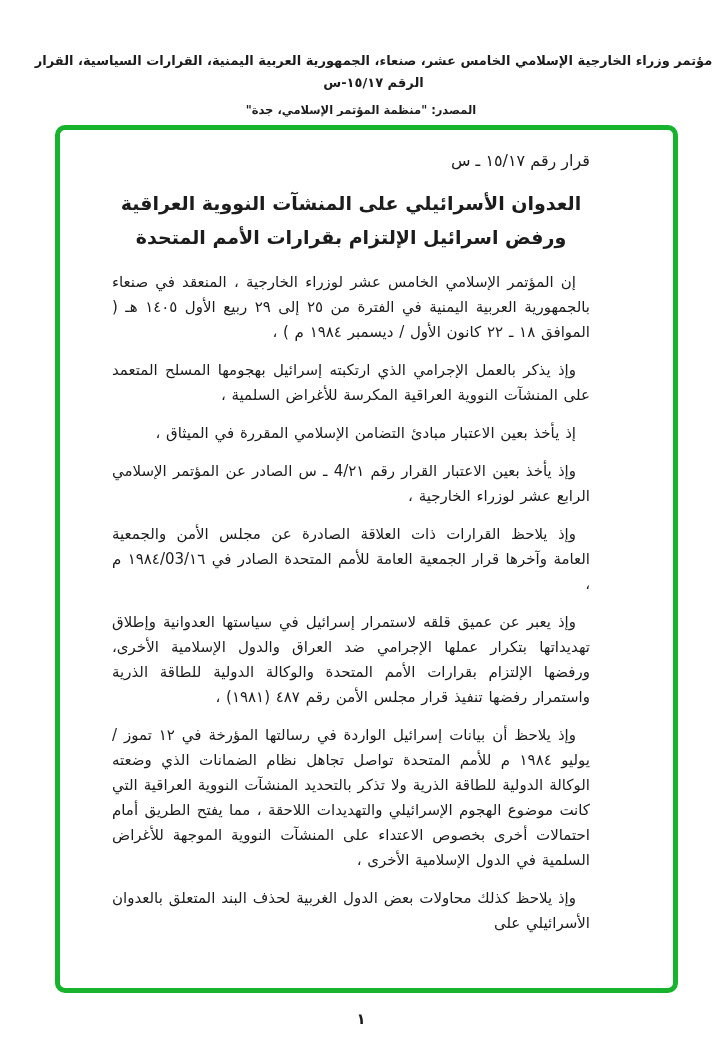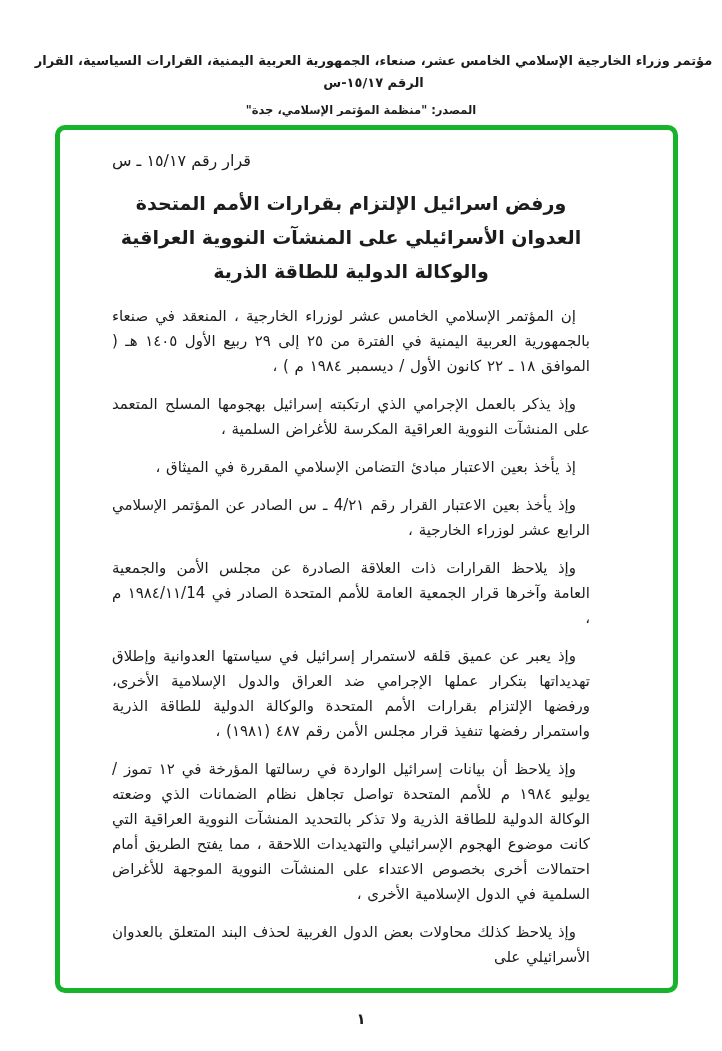--- a/index.html
+++ b/index.html
@@ -32,21 +32,21 @@
     border-radius: 10px;
     background: transparent;
   }
   .doc {
     position: absolute;
     left: 112px; top: 148px;
     width: 478px;
     direction: rtl;
   }
   .res-number {
-    text-align: left;
+    text-align: right;
     font-size: 16px;
     line-height: 26px;
     margin-bottom: 12px;
   }
   .res-title {
     text-align: center;
     font-size: 19px;
     font-weight: bold;
     line-height: 34px;
     margin-bottom: 16px;
@@ -73,27 +73,26 @@
 <div class="header">
   <div class="header-citation">مؤتمر وزراء الخارجية الإسلامي الخامس عشر، صنعاء، الجمهورية العربية اليمنية، القرارات السياسية، القرار الرقم ١٥/١٧-س</div>
   <div class="header-source">المصدر:  "منظمة المؤتمر الإسلامي، جدة"</div>
 </div>
 
 <div class="frame" style="border-color: rgb(23, 179, 44);"></div>
 
 <div class="doc">
   <div class="res-number">قرار رقم ١٥/١٧ ـ س</div>
   <div class="res-title">
+    <div>العدوان الأسرائيلي على المنشآت النووية العراقية</div>
     <div>ورفض اسرائيل الإلتزام بقرارات الأمم المتحدة</div>
-    <div>العدوان الأسرائيلي على المنشآت النووية العراقية</div>
-    <div>والوكالة الدولية للطاقة الذرية</div>
   </div>
   <p>إن المؤتمر الإسلامي الخامس عشر لوزراء الخارجية ، المنعقد في صنعاء بالجمهورية العربية اليمنية في الفترة من ٢٥ إلى ٢٩ ربيع الأول ١٤٠٥ هـ ( الموافق ١٨ ـ ٢٢ كانون الأول / ديسمبر ١٩٨٤ م ) ،</p>
   <p>وإذ يذكر بالعمل الإجرامي الذي ارتكبته إسرائيل بهجومها المسلح المتعمد على المنشآت النووية العراقية المكرسة للأغراض السلمية ،</p>
   <p>إذ يأخذ بعين الاعتبار مبادئ التضامن الإسلامي المقررة في الميثاق ،</p>
   <p>وإذ يأخذ بعين الاعتبار القرار رقم 4/٢١ ـ س الصادر عن المؤتمر الإسلامي الرابع عشر لوزراء الخارجية ،</p>
-  <p>وإذ يلاحظ القرارات ذات العلاقة الصادرة عن مجلس الأمن والجمعية العامة وآخرها قرار الجمعية العامة للأمم المتحدة الصادر في ١٩٨٤/١١/14 م ،</p>
+  <p>وإذ يلاحظ القرارات ذات العلاقة الصادرة عن مجلس الأمن والجمعية العامة وآخرها قرار الجمعية العامة للأمم المتحدة الصادر في ١٩٨٤/03/١٦ م ،</p>
   <p>وإذ يعبر عن عميق قلقه لاستمرار إسرائيل في سياستها العدوانية وإطلاق تهديداتها بتكرار عملها الإجرامي ضد العراق والدول الإسلامية الأخرى، ورفضها الإلتزام بقرارات الأمم المتحدة والوكالة الدولية للطاقة الذرية واستمرار رفضها تنفيذ قرار مجلس الأمن رقم ٤٨٧ (١٩٨١) ،</p>
   <p>وإذ يلاحظ أن بيانات إسرائيل الواردة في رسالتها المؤرخة في ١٢ تموز / يوليو ١٩٨٤ م للأمم المتحدة تواصل تجاهل نظام الضمانات الذي وضعته الوكالة الدولية للطاقة الذرية ولا تذكر بالتحديد المنشآت النووية العراقية التي كانت موضوع الهجوم الإسرائيلي والتهديدات اللاحقة ، مما يفتح الطريق أمام احتمالات أخرى بخصوص الاعتداء على المنشآت النووية الموجهة للأغراض السلمية في الدول الإسلامية الأخرى ،</p>
   <p>وإذ يلاحظ كذلك محاولات بعض الدول الغربية لحذف البند المتعلق بالعدوان الأسرائيلي على</p>
 </div>
 
 <div class="page-number">١</div>
 
 </body></html>

